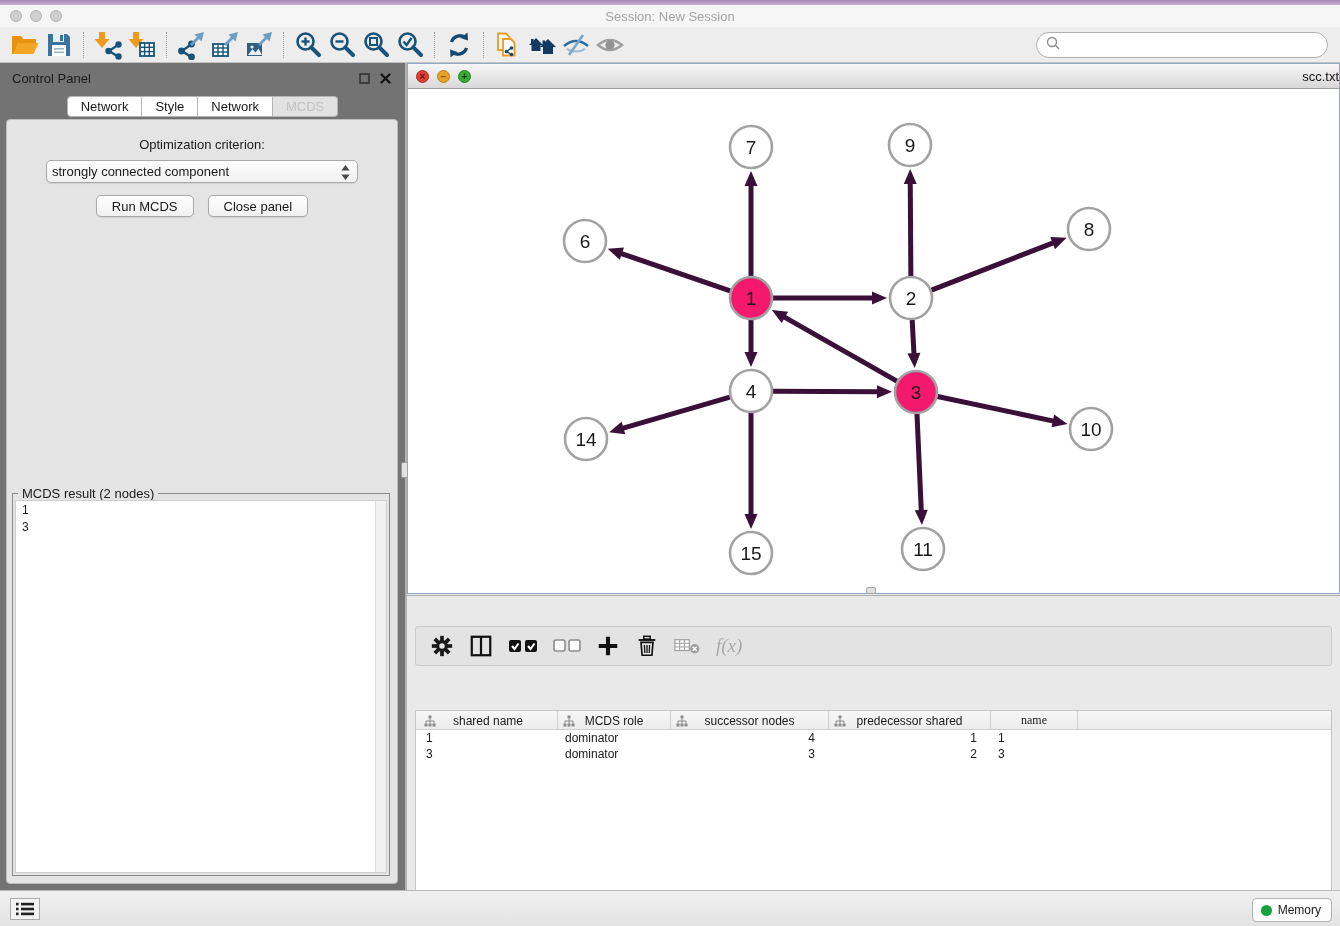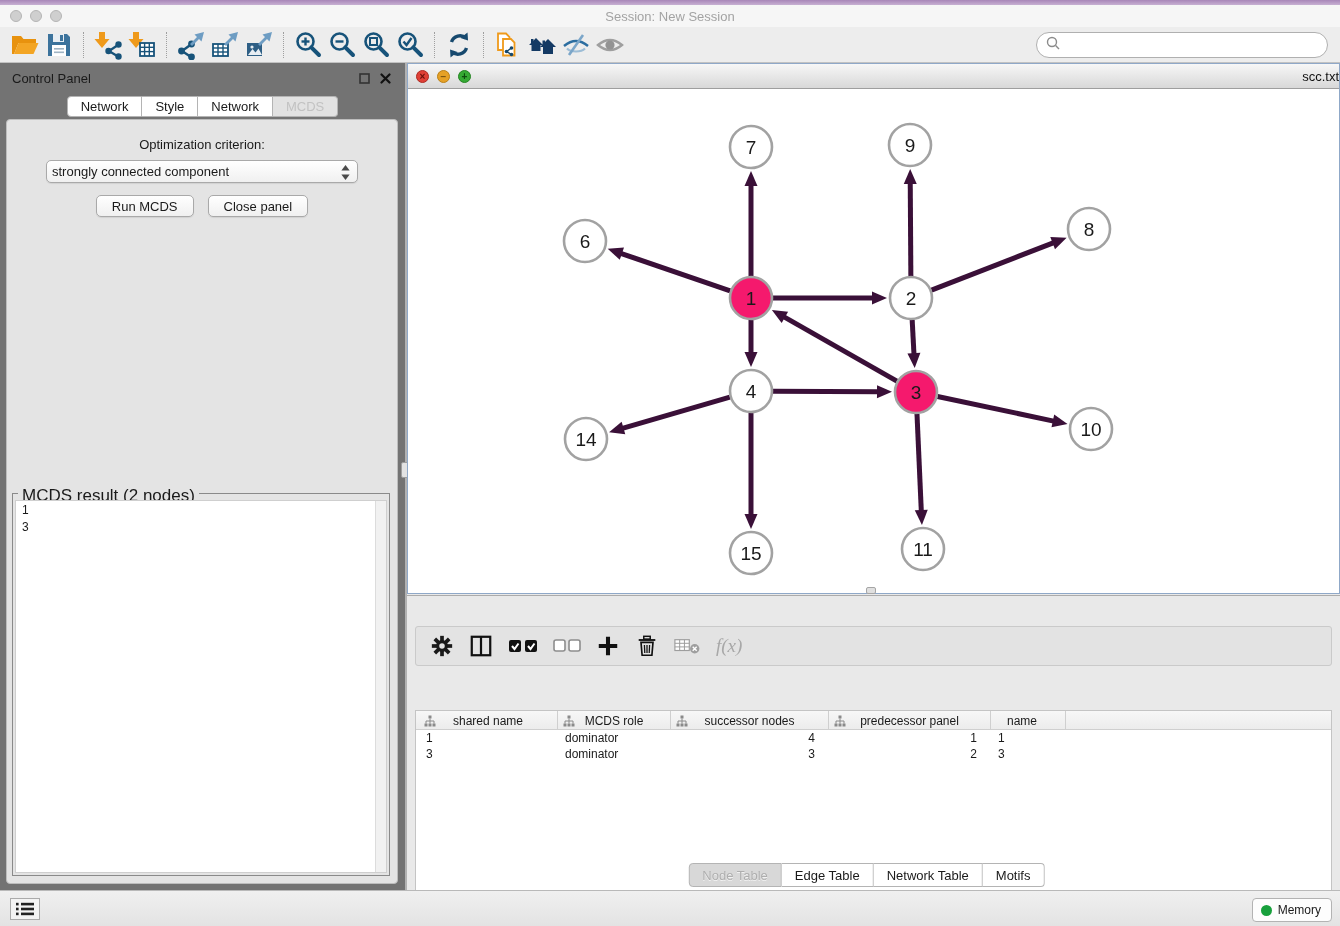--- a/index.html
+++ b/index.html
@@ -49,21 +49,21 @@
   .dropdown{position:relative;margin:8px auto 0 auto;width:312px;height:23px;border:1px solid #a9a9a9;
             border-radius:5px;background:linear-gradient(180deg,#ffffff,#f0f0f0);display:flex;
             align-items:center;padding-left:5px;font-size:13px;box-shadow:0 1px 1px rgba(0,0,0,.08);}
   .dd-stepper{position:absolute;right:7px;top:4px;}
   .btn-row{margin-top:12px;display:flex;justify-content:center;gap:14px;}
   .aqua-btn{height:22px;padding:0 15px;border:1px solid #a9a9a9;border-radius:5px;font-size:13px;
             background:linear-gradient(180deg,#ffffff,#f0f0f0);display:flex;align-items:center;
             box-shadow:0 1px 1px rgba(0,0,0,.08);}
 
   .result-group{position:absolute;left:12px;top:430px;width:378px;height:383px;border:1px solid #8a8a8a;}
-  .result-legend{position:absolute;top:-8px;left:5px;background:#e4e4e4;padding:0 4px;font-size:17px;}
+  .result-legend{position:absolute;top:-8px;left:5px;background:#e4e4e4;padding:0 4px;font-size:13px;}
   .result-area{position:absolute;left:2px;right:2px;top:6px;bottom:2px;background:#fff;
                border:1px solid #cfcfcf;overflow:hidden;}
   .result-lines{padding:1px 6px;font-size:12px;line-height:17px;white-space:pre;}
   .result-scroll{position:absolute;right:0;top:0;width:11px;height:100%;background:#f1f1f1;
                  border-left:1px solid #dcdcdc;}
 
   
   .network-window{position:absolute;left:407px;top:63px;width:933px;height:531px;background:#fff;
                   border:1px solid #8fa8c8;}
   .net-titlebar{position:relative;height:25px;background:linear-gradient(180deg,#f7f7f7,#d8d8d8);
@@ -563,49 +563,43 @@
           <div class="th-cell" style="left: 413px; width: 162px;">
             <span class="th-icon"><svg width="12" height="12" viewBox="0 0 12 12">
                 <g fill="#8a8a8a">
                   <rect x="4.5" y="0.5" width="3" height="3"></rect>
                   <rect x="0.5" y="8.5" width="3" height="3"></rect>
                   <rect x="4.5" y="8.5" width="3" height="3"></rect>
                   <rect x="8.5" y="8.5" width="3" height="3"></rect>
                 </g>
                 <path d="M6 3.5 V6 M2 8.5 V6 H10 V8.5 M6 6 V8.5" stroke="#8a8a8a" fill="none"></path>
               </svg></span>
-            <span>predecessor panel</span>
+            <span>predecessor shared</span>
           </div>
-          <div class="th-cell" style="left: 563px; width: 87px;">
+          <div class="th-cell" style="left: 575px; width: 87px; font-family: Liberation Serif, serif;">
             <span>name</span>
           </div>
         </div>
       <div class="tbl-body" id="tbl-body">
           <div class="t-row">
             <div class="t-cell" style="left: 3px; width: 139px; text-align: left; padding: 0px 0px 0px 7px;">1</div>
             <div class="t-cell" style="left: 142px; width: 113px; text-align: left; padding: 0px 0px 0px 7px;">dominator</div>
             <div class="t-cell" style="left: 255px; width: 158px; text-align: right; padding: 0px 14px 0px 0px;">4</div>
             <div class="t-cell" style="left: 413px; width: 162px; text-align: right; padding: 0px 14px 0px 0px;">1</div>
             <div class="t-cell" style="left: 575px; width: 87px; text-align: left; padding: 0px 0px 0px 7px;">1</div>
           </div>
           <div class="t-row">
             <div class="t-cell" style="left: 3px; width: 139px; text-align: left; padding: 0px 0px 0px 7px;">3</div>
             <div class="t-cell" style="left: 142px; width: 113px; text-align: left; padding: 0px 0px 0px 7px;">dominator</div>
             <div class="t-cell" style="left: 255px; width: 158px; text-align: right; padding: 0px 14px 0px 0px;">3</div>
             <div class="t-cell" style="left: 413px; width: 162px; text-align: right; padding: 0px 14px 0px 0px;">2</div>
             <div class="t-cell" style="left: 575px; width: 87px; text-align: left; padding: 0px 0px 0px 7px;">3</div>
           </div>
         </div>
     </div>
-    <div class="tp-tabs" id="tp-tabs">
-        <div class="seg active">Node Table</div>
-        <div class="seg">Edge Table</div>
-        <div class="seg">Network Table</div>
-        <div class="seg">Motifs</div>
-      </div>
   </div>
 
   <div class="statusbar">
     <div class="list-btn">
       <svg width="18" height="14" viewBox="0 0 18 14">
         <g fill="#222">
           <rect x="0" y="0.8" width="2.6" height="2.6"></rect>
             <rect x="5" y="0.8" width="13" height="2.6"></rect>
           <rect x="0" y="5.7" width="2.6" height="2.6"></rect>
             <rect x="5" y="5.7" width="13" height="2.6"></rect>

